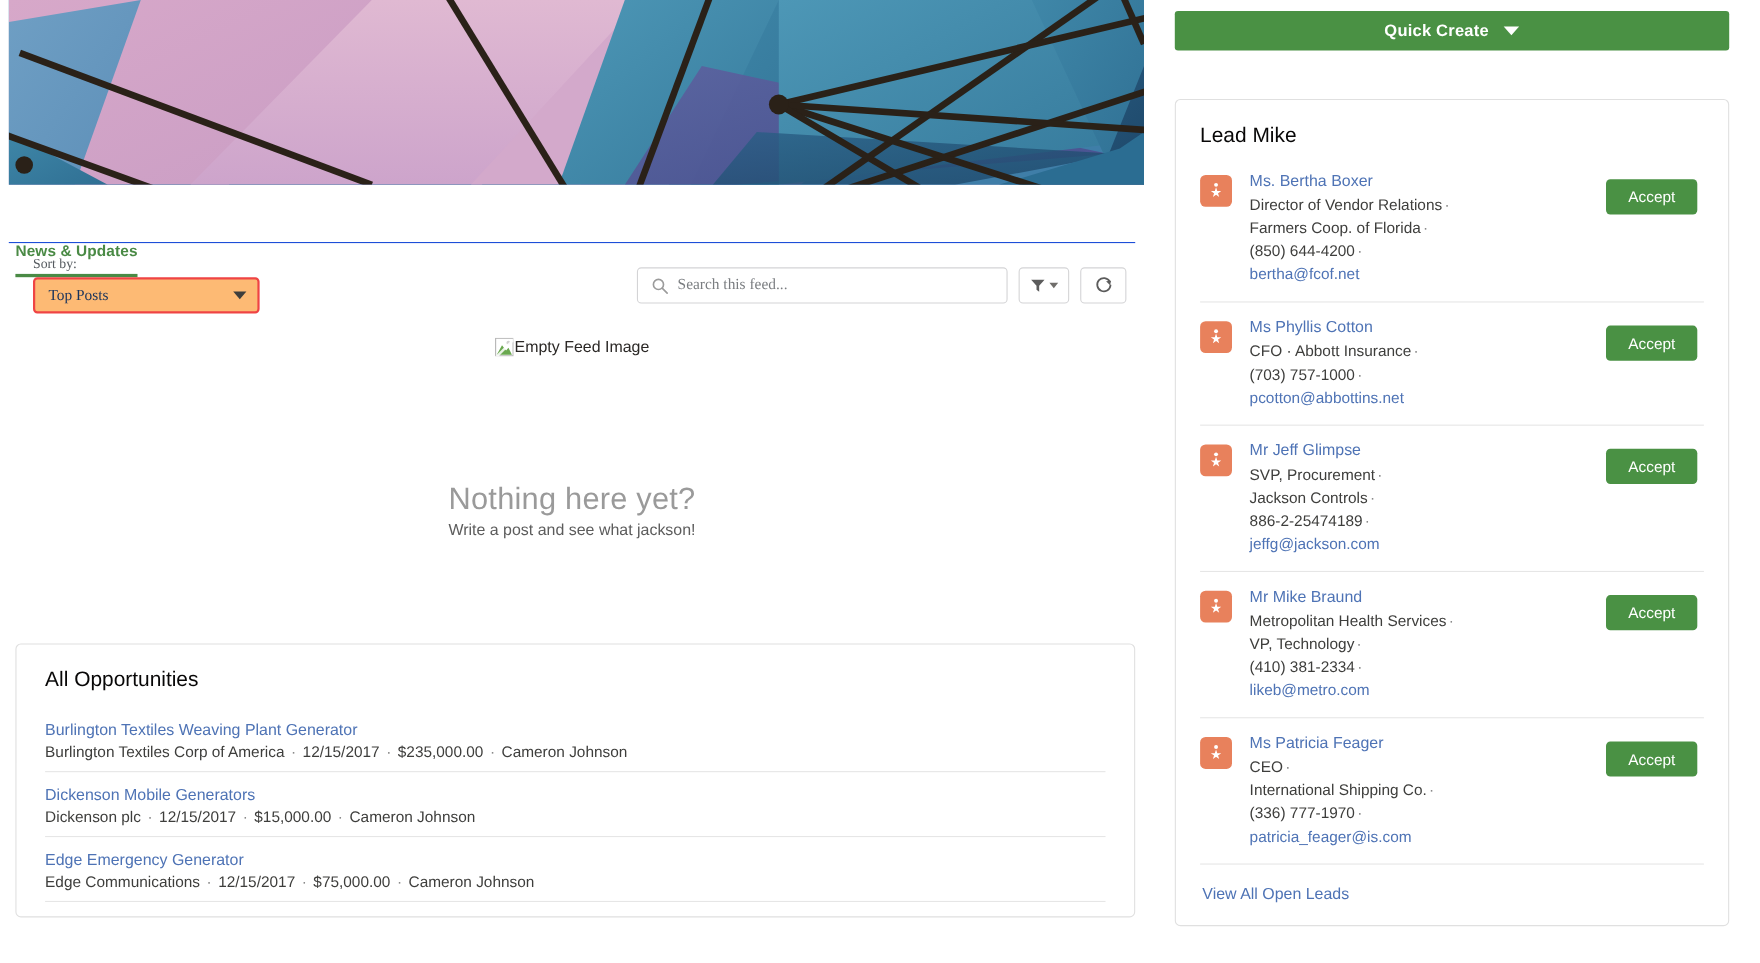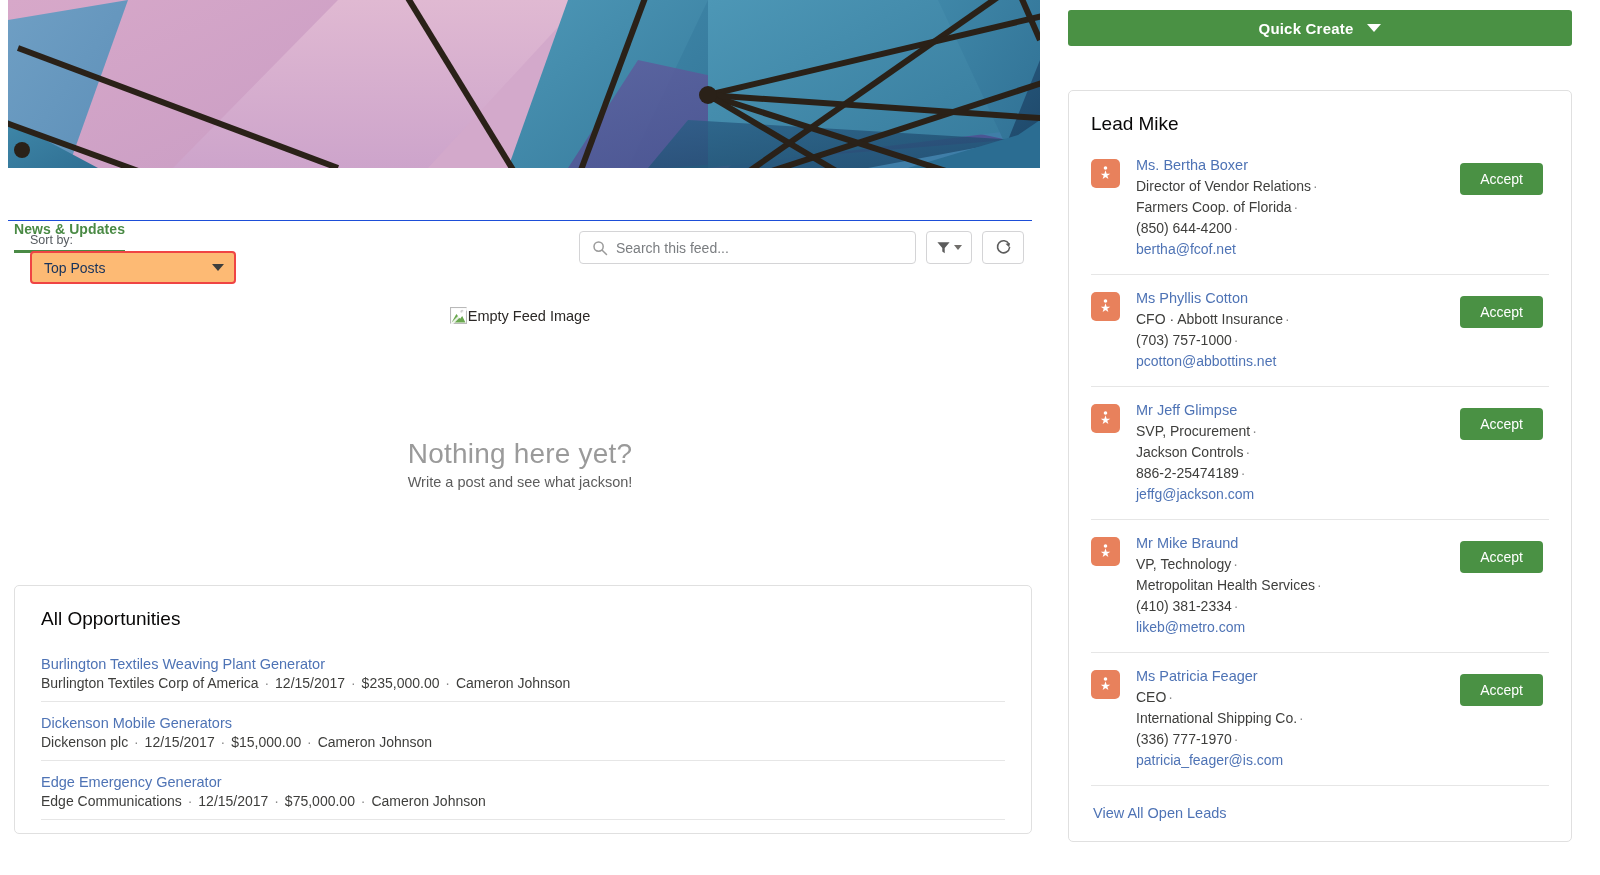--- a/index.html
+++ b/index.html
@@ -54,20 +54,21 @@
     margin: 0 0 -1px 6px;
     border-bottom: 3px solid #4a8a45;
     letter-spacing: .1px;
     cursor: pointer;
   }
 
   .feed-controls {
     position: relative;
     height: 72px;
     padding-top: 12px;
+    font-family: Liberation Serif, serif;
   }
   .sortby-label {
     font-size: 12.5px;
     color: #555a5f;
     margin: 0 0 4px 22px;
   }
   .select-wrap {
     position: relative;
     display: inline-block;
     margin-left: 22px;
@@ -92,21 +93,21 @@
     width: 0; height: 0;
     border-left: 6px solid transparent;
     border-right: 6px solid transparent;
     border-top: 7px solid #3e3e3c;
     pointer-events: none;
   }
 
   .search-row {
     position: absolute;
     right: 8px;
-    top: 10px;
+    top: 22px;
     display: flex;
     align-items: center;
     gap: 10px;
   }
   .search-box {
     position: relative;
     width: 337px;
     height: 33px;
     border: 1px solid #d4d4d6;
     border-radius: 4px;
@@ -585,24 +586,24 @@
       <div class="lead-row">
         <span class="lead-icon">
           <svg width="17" height="17" viewBox="0 0 20 20">
             <circle cx="10" cy="3.6" r="2.1" fill="#ffffff"></circle>
             <polygon points="10,6.2 13.4,16.6 4.4,10.2 15.6,10.2 6.6,16.6" fill="#ffffff"></polygon>
           </svg>
         </span>
         <div class="lead-body">
           <a class="lead-name">Mr Mike Braund</a>
           <div class="lead-line">
+            <span>Metropolitan Health Services</span><span class="dot">·</span>
+          </div>
+          <div class="lead-line">
             <span>VP, Technology</span><span class="dot">·</span>
-          </div>
-          <div class="lead-line">
-            <span>Metropolitan Health Services</span><span class="dot">·</span>
           </div>
           <div class="lead-line">
             <span>(410) 381-2334</span><span class="dot">·</span>
           </div>
           <a class="lead-email">likeb@metro.com</a>
         </div>
         <button class="accept-btn">Accept</button>
       </div>
 
       <div class="lead-row">

